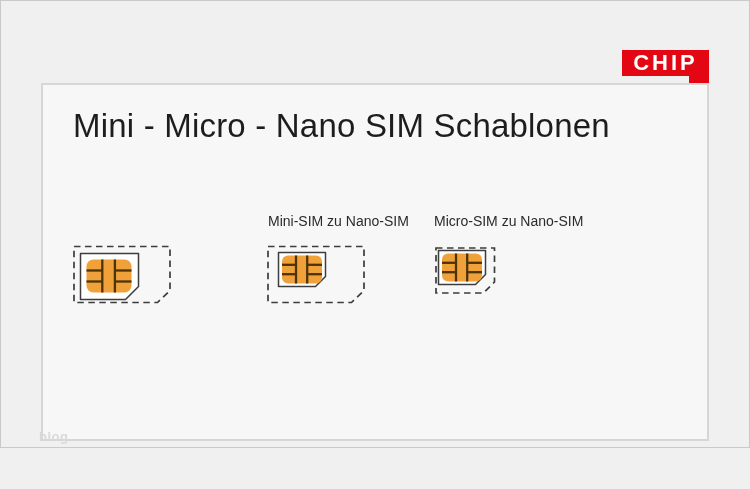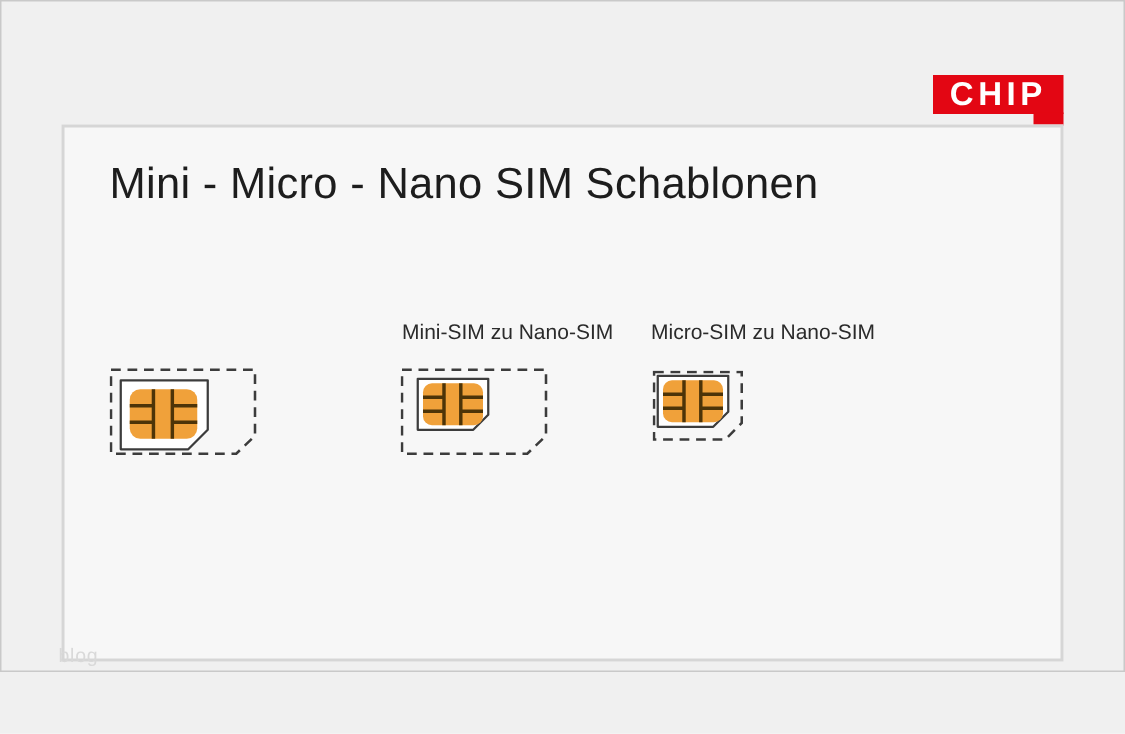--- a/index.html
+++ b/index.html
@@ -53,21 +53,21 @@
     top: 82px;
     width: 668px;
     height: 358px;
     background: var(--panel-bg, #f7f7f7);
     border: 2px solid var(--panel-border, #d6d6d6);
   }
   .title {
     position: absolute;
     left: 72px;
     top: 107px;
-    font-size: 29px;
+    font-size: 33px;
     line-height: 1.1;
     font-weight: 400;
     color: var(--title-text, #1d1d1d);
     letter-spacing: 0.2px;
   }
   .fig-label {
     position: absolute;
     top: 212px;
     font-size: 14px;
     line-height: 1.2;
@@ -97,21 +97,21 @@
   .chip-line {
     stroke: var(--chip-lines, #4d3408);
     stroke-width: 2.3;
     stroke-linecap: butt;
   }
   .watermark {
     position: absolute;
     left: 38px;
     top: 428px;
     font-size: 13px;
-    font-weight: 400;
+    font-weight: 700;
     color: var(--watermark-text, #d9d9d9);
     letter-spacing: 0.5px;
     z-index: 3;
     text-align: center;
   }
 </style>
 </head>
 <body>
 
 <div id="page">

